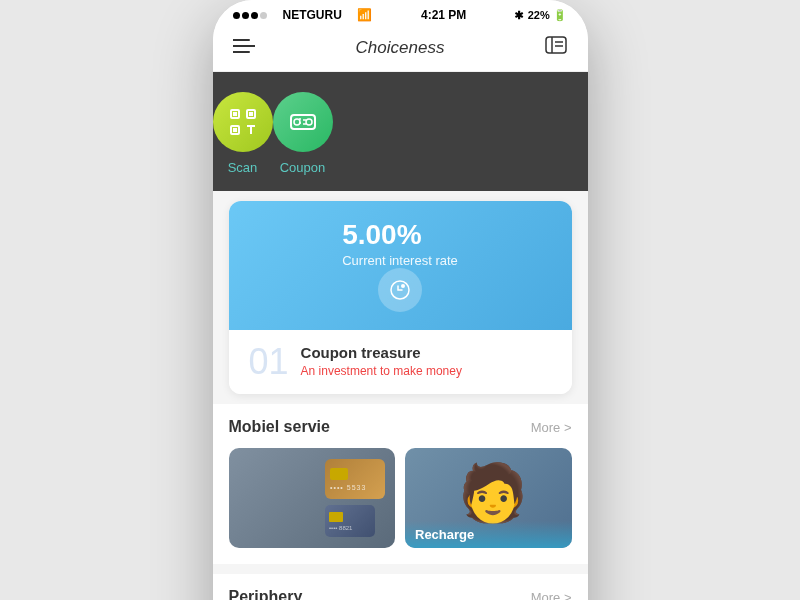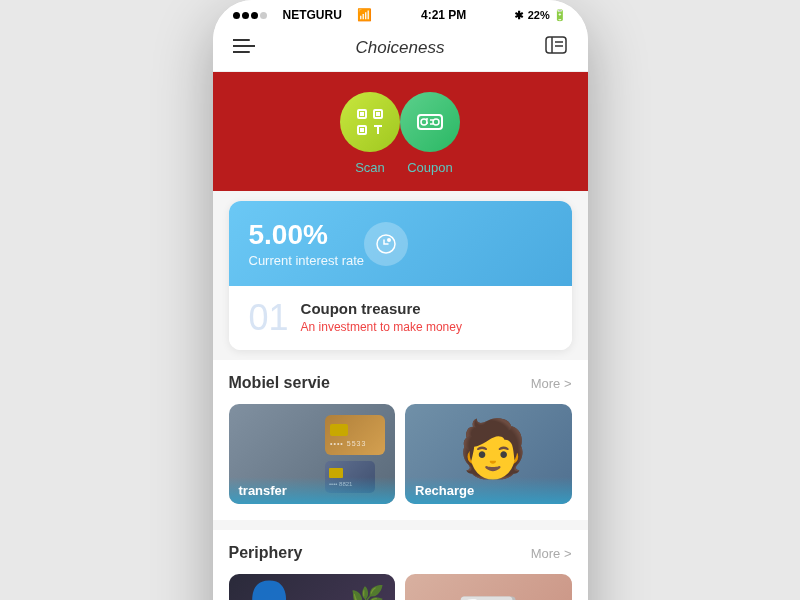--- a/index.html
+++ b/index.html
@@ -54,24 +54,24 @@
     .nav-title { font-size: 17px; font-weight: 500; color: #333; }
     .nav-icon { font-size: 20px; color: #333; cursor: pointer; }
     
     .content {
       flex: 1;
       overflow-y: auto;
       background: #f5f5f5;
     }
     
     .quick-actions {
-      background: #b91c1c;
+      background: #404040;
       padding: 20px 0 16px;
       display: flex;
-      justify-content: center;
+      justify-content: flex-start;
       align-items: center;
     }
     .action-item {
       display: flex;
       flex-direction: column;
       align-items: center;
       gap: 8px;
       cursor: pointer;
     }
     .action-icon {
@@ -205,21 +205,21 @@
             <line x1="12" y1="11" x2="12" y2="19" stroke="white" stroke-width="1.5" stroke-dasharray="2 2"></line>
             <line x1="15" y1="13" x2="18" y2="13" stroke="white" stroke-width="1.5"></line>
             <line x1="15" y1="17" x2="18" y2="17" stroke="white" stroke-width="1.5"></line>
           </svg>
         </div>
         <span class="action-label">Coupon</span>
       </div>
     </div>
 
     <div style="margin: 10px 16px 0; background:#fff; border-radius:12px; overflow:hidden; box-shadow: 0 2px 8px rgba(0,0,0,0.08);">
-      <div style="background: linear-gradient(135deg, #6bc8f5, #4aaae0); padding: 18px 20px; display:flex; justify-content:flex-start; align-items:center; position:relative;">
+      <div style="background: linear-gradient(135deg, #6bc8f5, #4aaae0); padding: 18px 20px; display:flex; justify-content:space-between; align-items:center; position:relative;flex-direction:column;">
         <div>
           <div style="font-size:28px; font-weight:700; color:#fff;">5.00%</div>
           <div style="font-size:13px; color:rgba(255,255,255,0.9); margin-top:2px;">Current interest rate</div>
         </div>
         <div style="width:44px;height:44px;border-radius:50%;background:rgba(255,255,255,0.25);display:flex;align-items:center;justify-content:center;">
           <svg width="22" height="22" viewBox="0 0 22 22" fill="none">
             <circle cx="11" cy="11" r="9" stroke="white" stroke-width="1.5" fill="none"></circle>
             <path d="M9 7 L9 11 L13 11" stroke="white" stroke-width="1.5" stroke-linecap="round"></path>
             <circle cx="14" cy="7" r="2" fill="white"></circle>
           </svg>
@@ -247,21 +247,20 @@
               <div style="width:60px;height:40px;background:linear-gradient(135deg,#b0803a,#d4a050);border-radius:6px;display:flex;flex-direction:column;justify-content:center;padding:5px;">
                 <div style="width:18px;height:12px;background:#c8a800;border-radius:2px;margin-bottom:4px;"></div>
                 <div style="font-size:7px;color:rgba(255,255,255,0.7);letter-spacing:1px;">•••• 5533</div>
               </div>
               <div style="width:50px;height:32px;background:linear-gradient(135deg,#607090,#405070);border-radius:5px;display:flex;flex-direction:column;justify-content:center;padding:4px;margin-right:10px;">
                 <div style="width:14px;height:10px;background:#c8a800;border-radius:1px;margin-bottom:3px;"></div>
                 <div style="font-size:6px;color:rgba(255,255,255,0.6);">•••• 8821</div>
               </div>
             </div>
           </div>
-          <div class="image-label">transfer</div>
         </div>
 
         <div class="image-card">
           <div class="image-bg recharge-bg" style="overflow:hidden;">
             <div style="font-size:56px;margin-top:-10px;margin-right:-10px;">🧑</div>
           </div>
           <div class="image-label">Recharge</div>
         </div>
       </div>
     </div>

